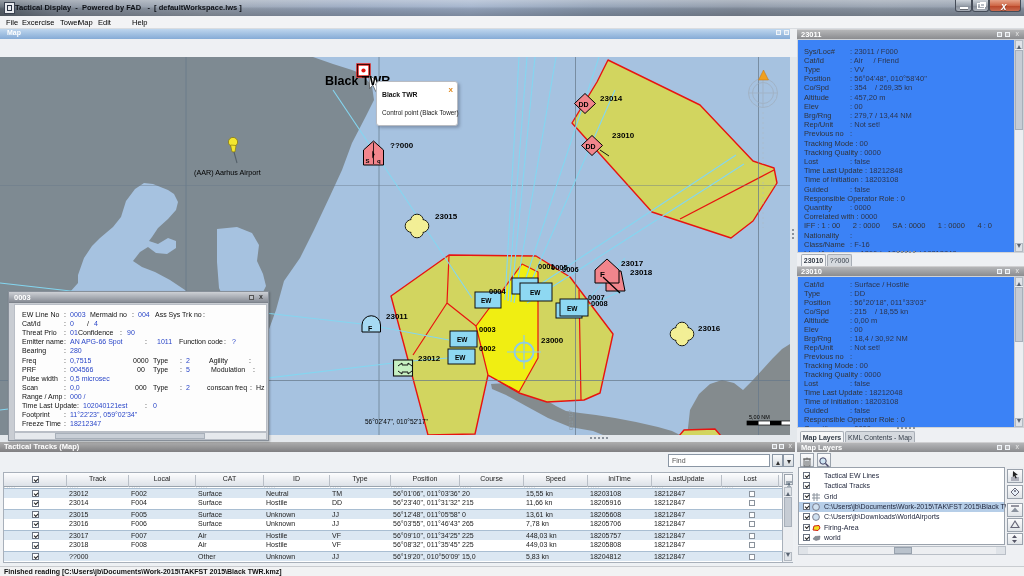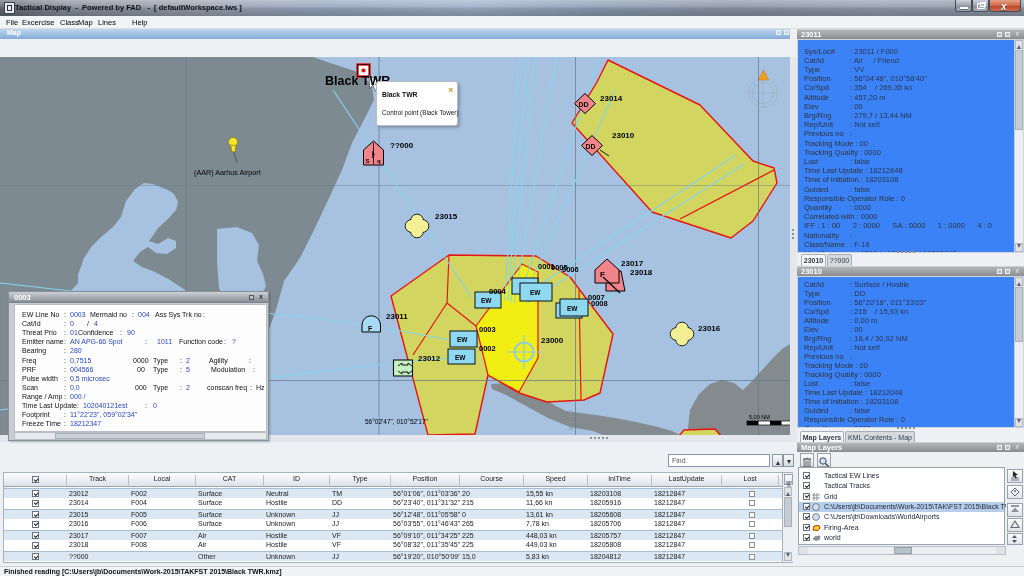--- a/index.html
+++ b/index.html
@@ -119,23 +119,23 @@
         <b></b>
         <i></i>
       </div>
     <div id="bcls" class="wbtn abs">
         <i>x</i>
       </div>
   </div>
   <div id="mbar" class="abs">
     <span style="left:6px">File</span>
       <span style="left:22px">Excercise</span>
-      <span style="left:60px">Class</span>
+      <span style="left:60px">Tower</span>
       <span style="left:78px">Map</span>
-      <span style="left:98px">Lines</span>
+      <span style="left:98px">Edit</span>
       <span style="left:132px">Help</span>
   </div>
   <div id="mphd" class="abs">
       <div class="t">Map</div>
     <div class="hico" style="left:776px;top:1px"></div>
       <div class="hico" style="left:784px;top:1px"></div>
   </div>
   <div id="map" class="abs">
   <svg width="790" height="378" viewBox="0 57 790 378">
     <rect x="0" y="57" width="790" height="378" fill="#a6c2e0"></rect>
@@ -367,21 +367,21 @@
     <div class="phd" style="top:237px">
         <div class="t">23010</div>
       <div class="hico" style="right:22px;top:2px"></div>
         <div class="hico" style="right:14px;top:2px"></div>
       <div style="position:absolute;right:5px;top:0;font-size:7px;color:#e8e8e8">x</div>
     </div>
     <div class="pbody" style="top:247px;height:152px" id="pb2">
         <div class="kv" style="top:3px"><b>Cat/Id</b> : <span class="v">Surface / Hostile</span></div>
         <div class="kv" style="top:12px"><b>Type</b> : <span class="v">DD</span></div>
         <div class="kv" style="top:21px"><b>Position</b> : <span class="v">56°20'18", 011°33'03"</span></div>
-        <div class="kv" style="top:30px"><b>Co/Spd</b> : <span class="v">215    / 15,93 kn</span></div>
+        <div class="kv" style="top:30px"><b>Co/Spd</b> : <span class="v">215    / 18,55 kn</span></div>
         <div class="kv" style="top:39px"><b>Altitude</b> : <span class="v">0,00 m</span></div>
         <div class="kv" style="top:48px"><b>Elev</b> : <span class="v">00</span></div>
         <div class="kv" style="top:57px"><b>Brg/Rng</b> : <span class="v">18,4 / 30,92 NM</span></div>
         <div class="kv" style="top:66px"><b>Rep/Unit</b> : <span class="v">Not set!</span></div>
         <div class="kv" style="top:75px"><b>Previous no</b> : <span class="v"></span></div>
         <div class="kv" style="top:84px"><b>Tracking Mode</b> : <span class="v">00</span></div>
         <div class="kv" style="top:93px"><b>Tracking Quality</b> : <span class="v">0000</span></div>
         <div class="kv" style="top:102px"><b>Lost</b> : <span class="v">false</span></div>
         <div class="kv" style="top:111px"><b>Time Last Update</b> : <span class="v">18212048</span></div>
         <div class="kv" style="top:120px"><b>Time of Initiation</b> : <span class="v">18203108</span></div>
@@ -478,20 +478,26 @@
             <path d="M3,4 L5.5,1 L8,4 Z M3,6 L5.5,9 L8,6 Z" fill="#556"></path>
           </svg></div>
     </div>
     <div style="position:absolute;left:1px;top:517px;width:208px;height:9px;background:#eceef1;border:1px solid #b9bfc7">
       <div class="fbtn" style="left:0;top:0;width:9px;height:7px;border:none;background:#dfe3e8"></div>
       <div class="fbtn" style="right:0;top:0;width:9px;height:7px;border:none;background:#dfe3e8"></div>
       <div style="position:absolute;left:95px;top:0px;width:18px;height:7px;background:#b9c2cc;border:1px solid #98a2ae"></div>
     </div>
   </div>
   <div id="trk" class="abs">
+    <div class="hd">
+        <div class="t">Tactical Tracks (Map)</div>
+      <div class="hico" style="right:18px;top:2px"></div>
+        <div class="hico" style="right:11px;top:2px"></div>
+      <div style="position:absolute;right:3px;top:0;font-size:7px;color:#e8e8e8">x</div>
+    </div>
     <div id="find">Find</div>
     <div class="fbtn u" style="left:772px"></div>
     <div class="fbtn d" style="left:783px"></div>
     <div id="tbl">
       <div id="thead">
           <div class="hc" style="left:0px;width:63px">
             <div style="position:absolute;left:0;top:8px;width:100%;text-align:left;color:#98a2ae;font-size:5px;letter-spacing:1px">.....</div>
           </div>
           <div class="hc" style="left:63px;width:62px">Track<div style="position:absolute;left:0;top:8px;width:100%;text-align:left;color:#98a2ae;font-size:5px;letter-spacing:1px">.....</div></div>
           <div class="hc" style="left:125px;width:67px">Local<div style="position:absolute;left:0;top:8px;width:100%;text-align:left;color:#98a2ae;font-size:5px;letter-spacing:1px">.....</div></div>

